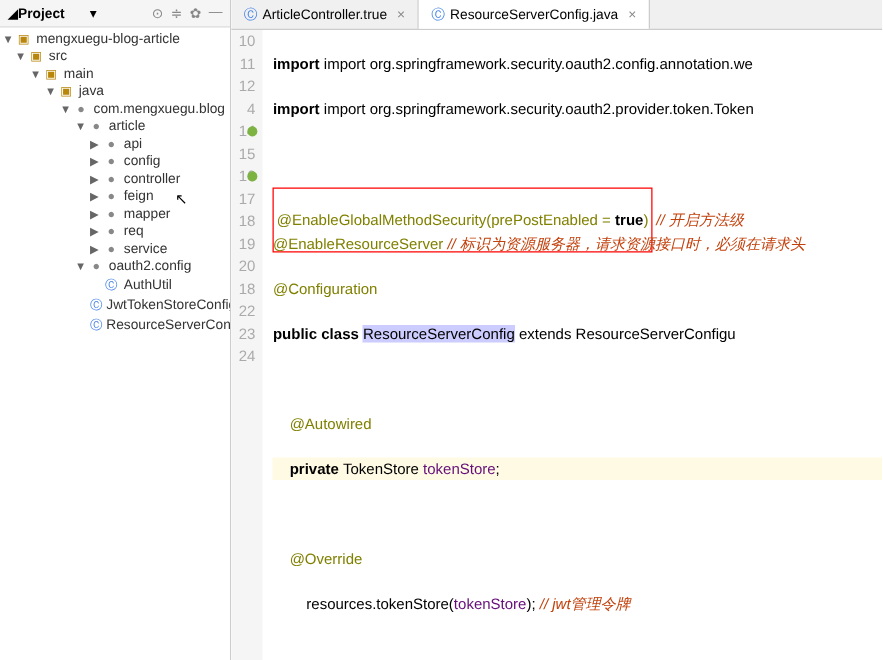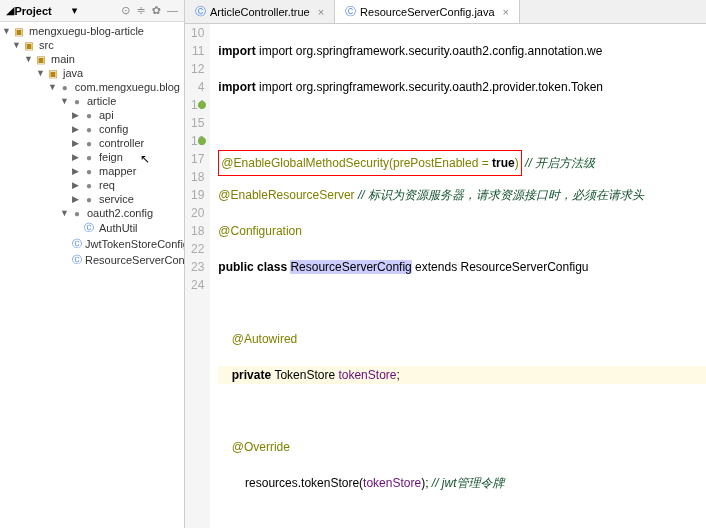--- a/index.html
+++ b/index.html
@@ -35,24 +35,24 @@
     .code-area { display: flex; font-family: Consolas, Monaco, monospace; font-size: 12px; line-height: 18px; }
     .gutter { background: #f5f5f5; color: #aaa; text-align: right; padding: 0 6px; user-select: none; }
     .gutter-line { height: 18px; position: relative; }
     .gutter-mark { position: absolute; right: -2px; font-size: 8px; }
     .code { flex: 1; padding-left: 8px; white-space: pre; overflow: hidden; }
     .code-line { height: 18px; }
     .hl-line { background: #fffae3; }
     
     .kw { color: #000000; font-weight: bold; }
     .ann { color: #808000; }
-    .cmt { color: #14532d; font-style: italic; }
+    .cmt { color: #c2410c; font-style: italic; }
     .field { color: #660e7a; }
     .selected-code { background: #ccccff; }
-    .red-box { border: 1.5px solid red; padding: 3px 2px; display: inline-block; }
+    .red-box { border: 1.5px solid red; padding: 16px 2px; display: inline-block; }
     
     .cursor-arrow { position: absolute; font-size: 12px; color: #000; }
   </style>
 </head>
 <body>
 
 <div class="ide-section">
   <div class="project-panel">
     <div class="project-header">
       <span>◢</span>

